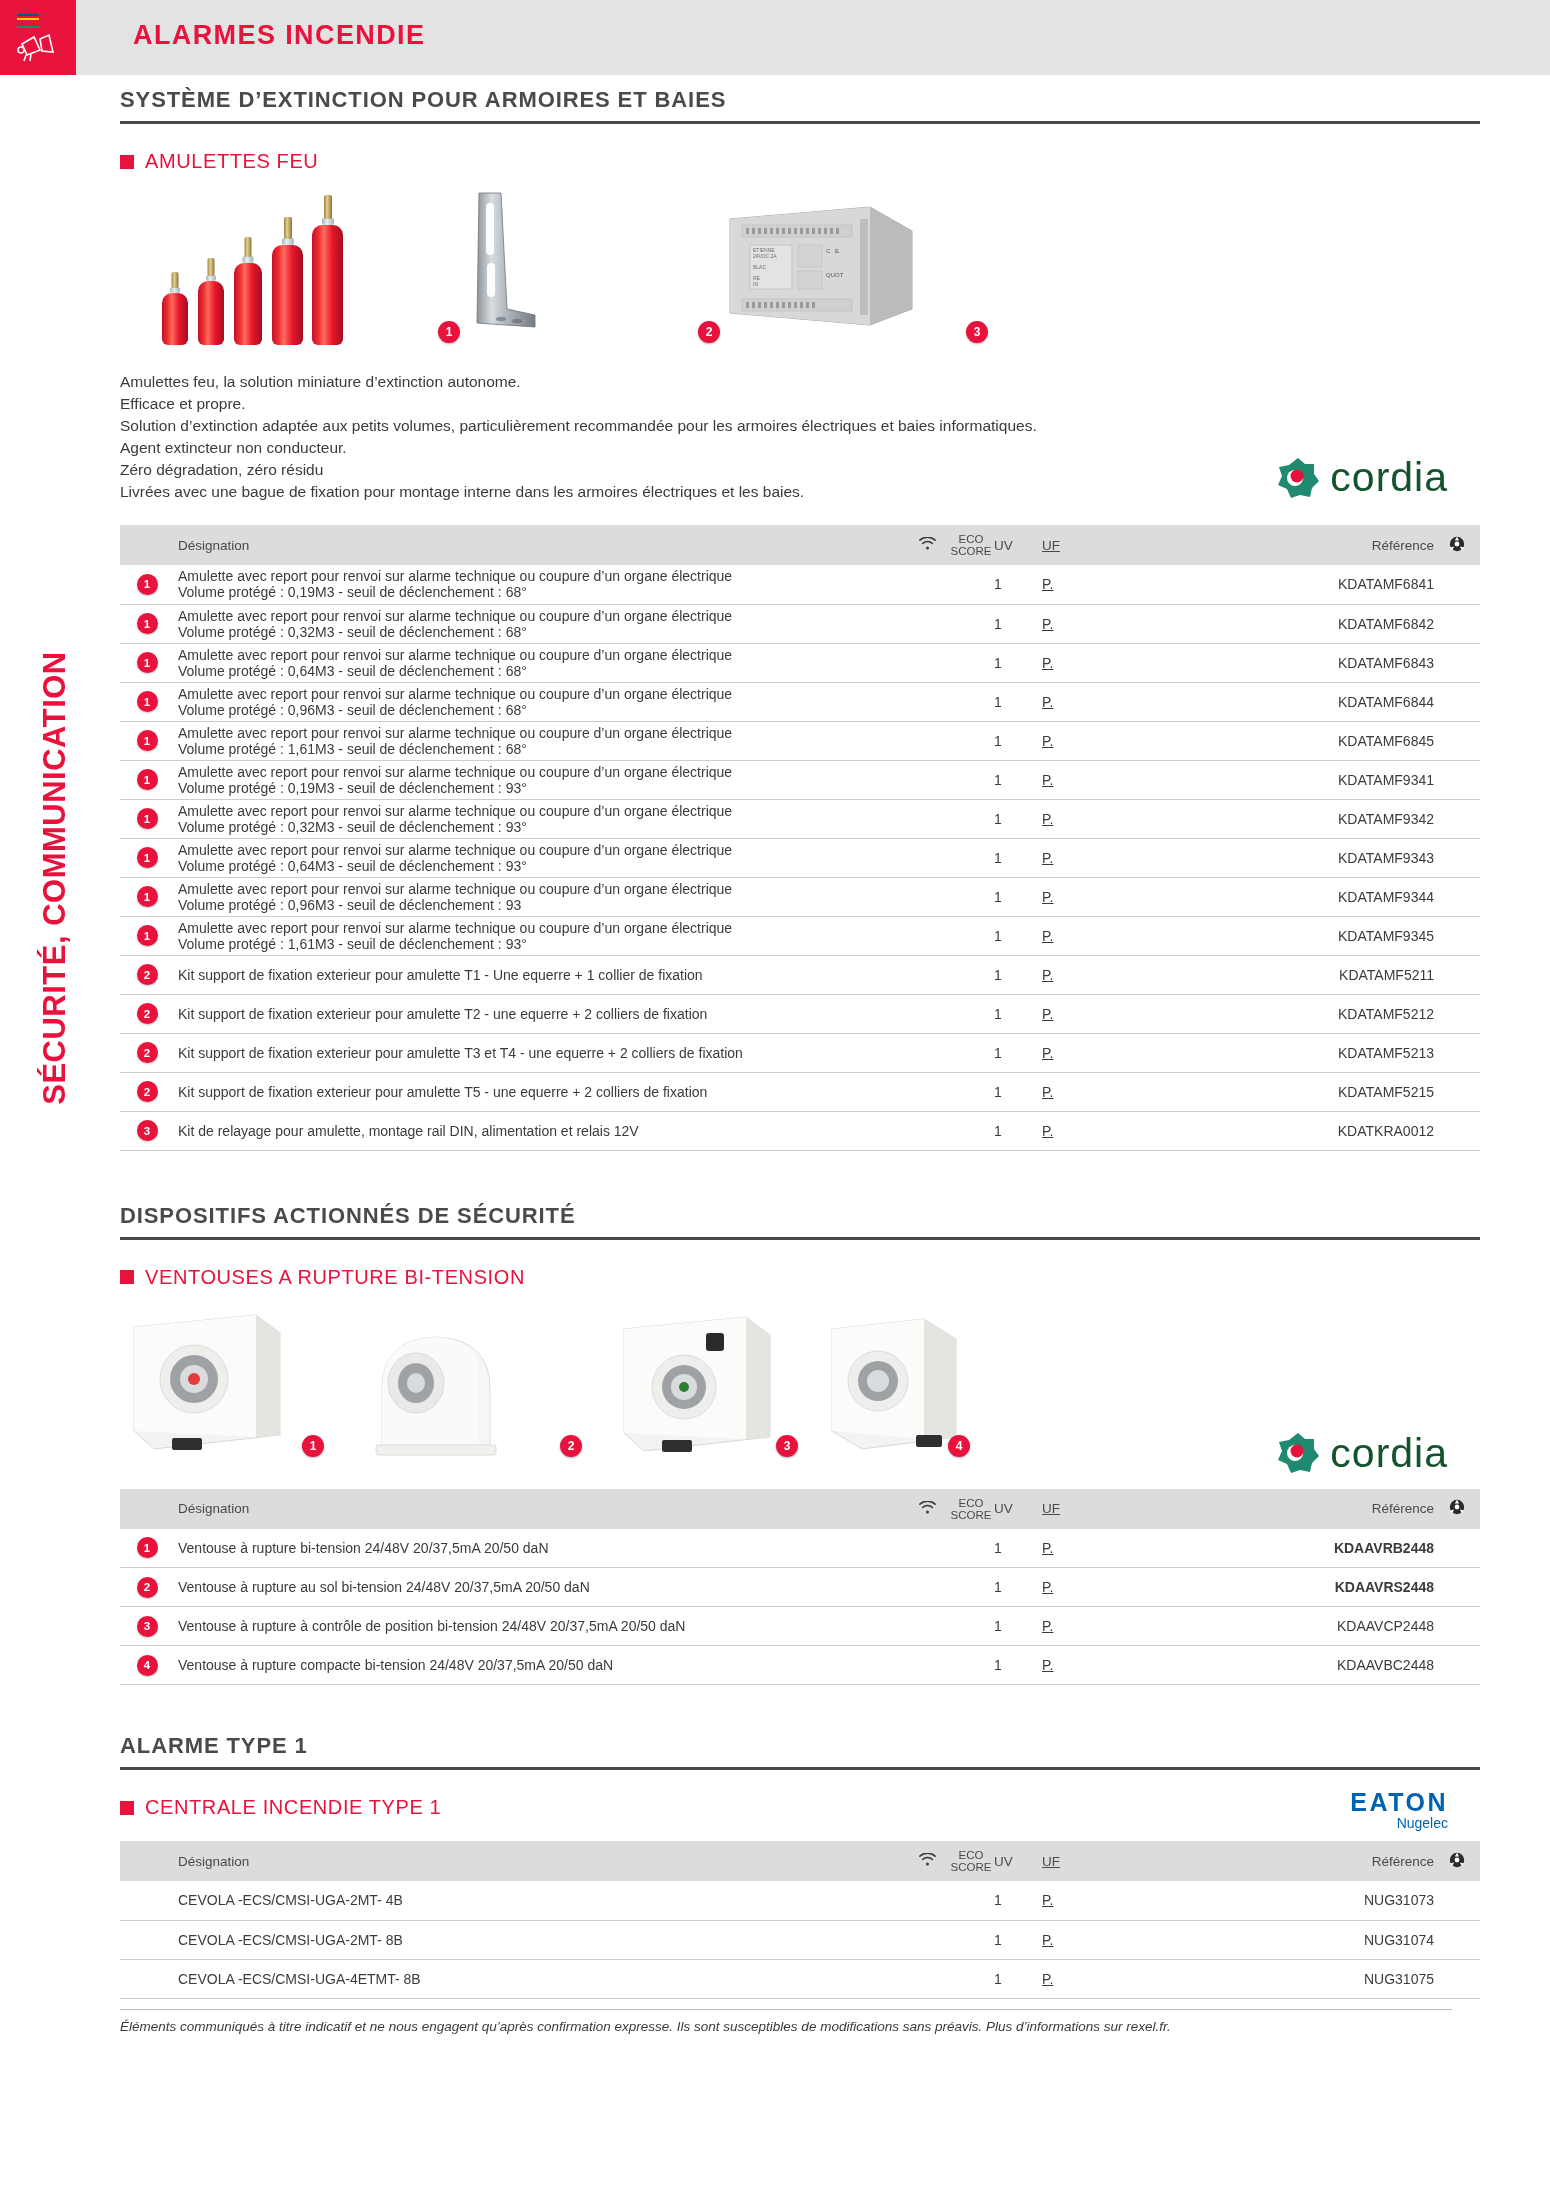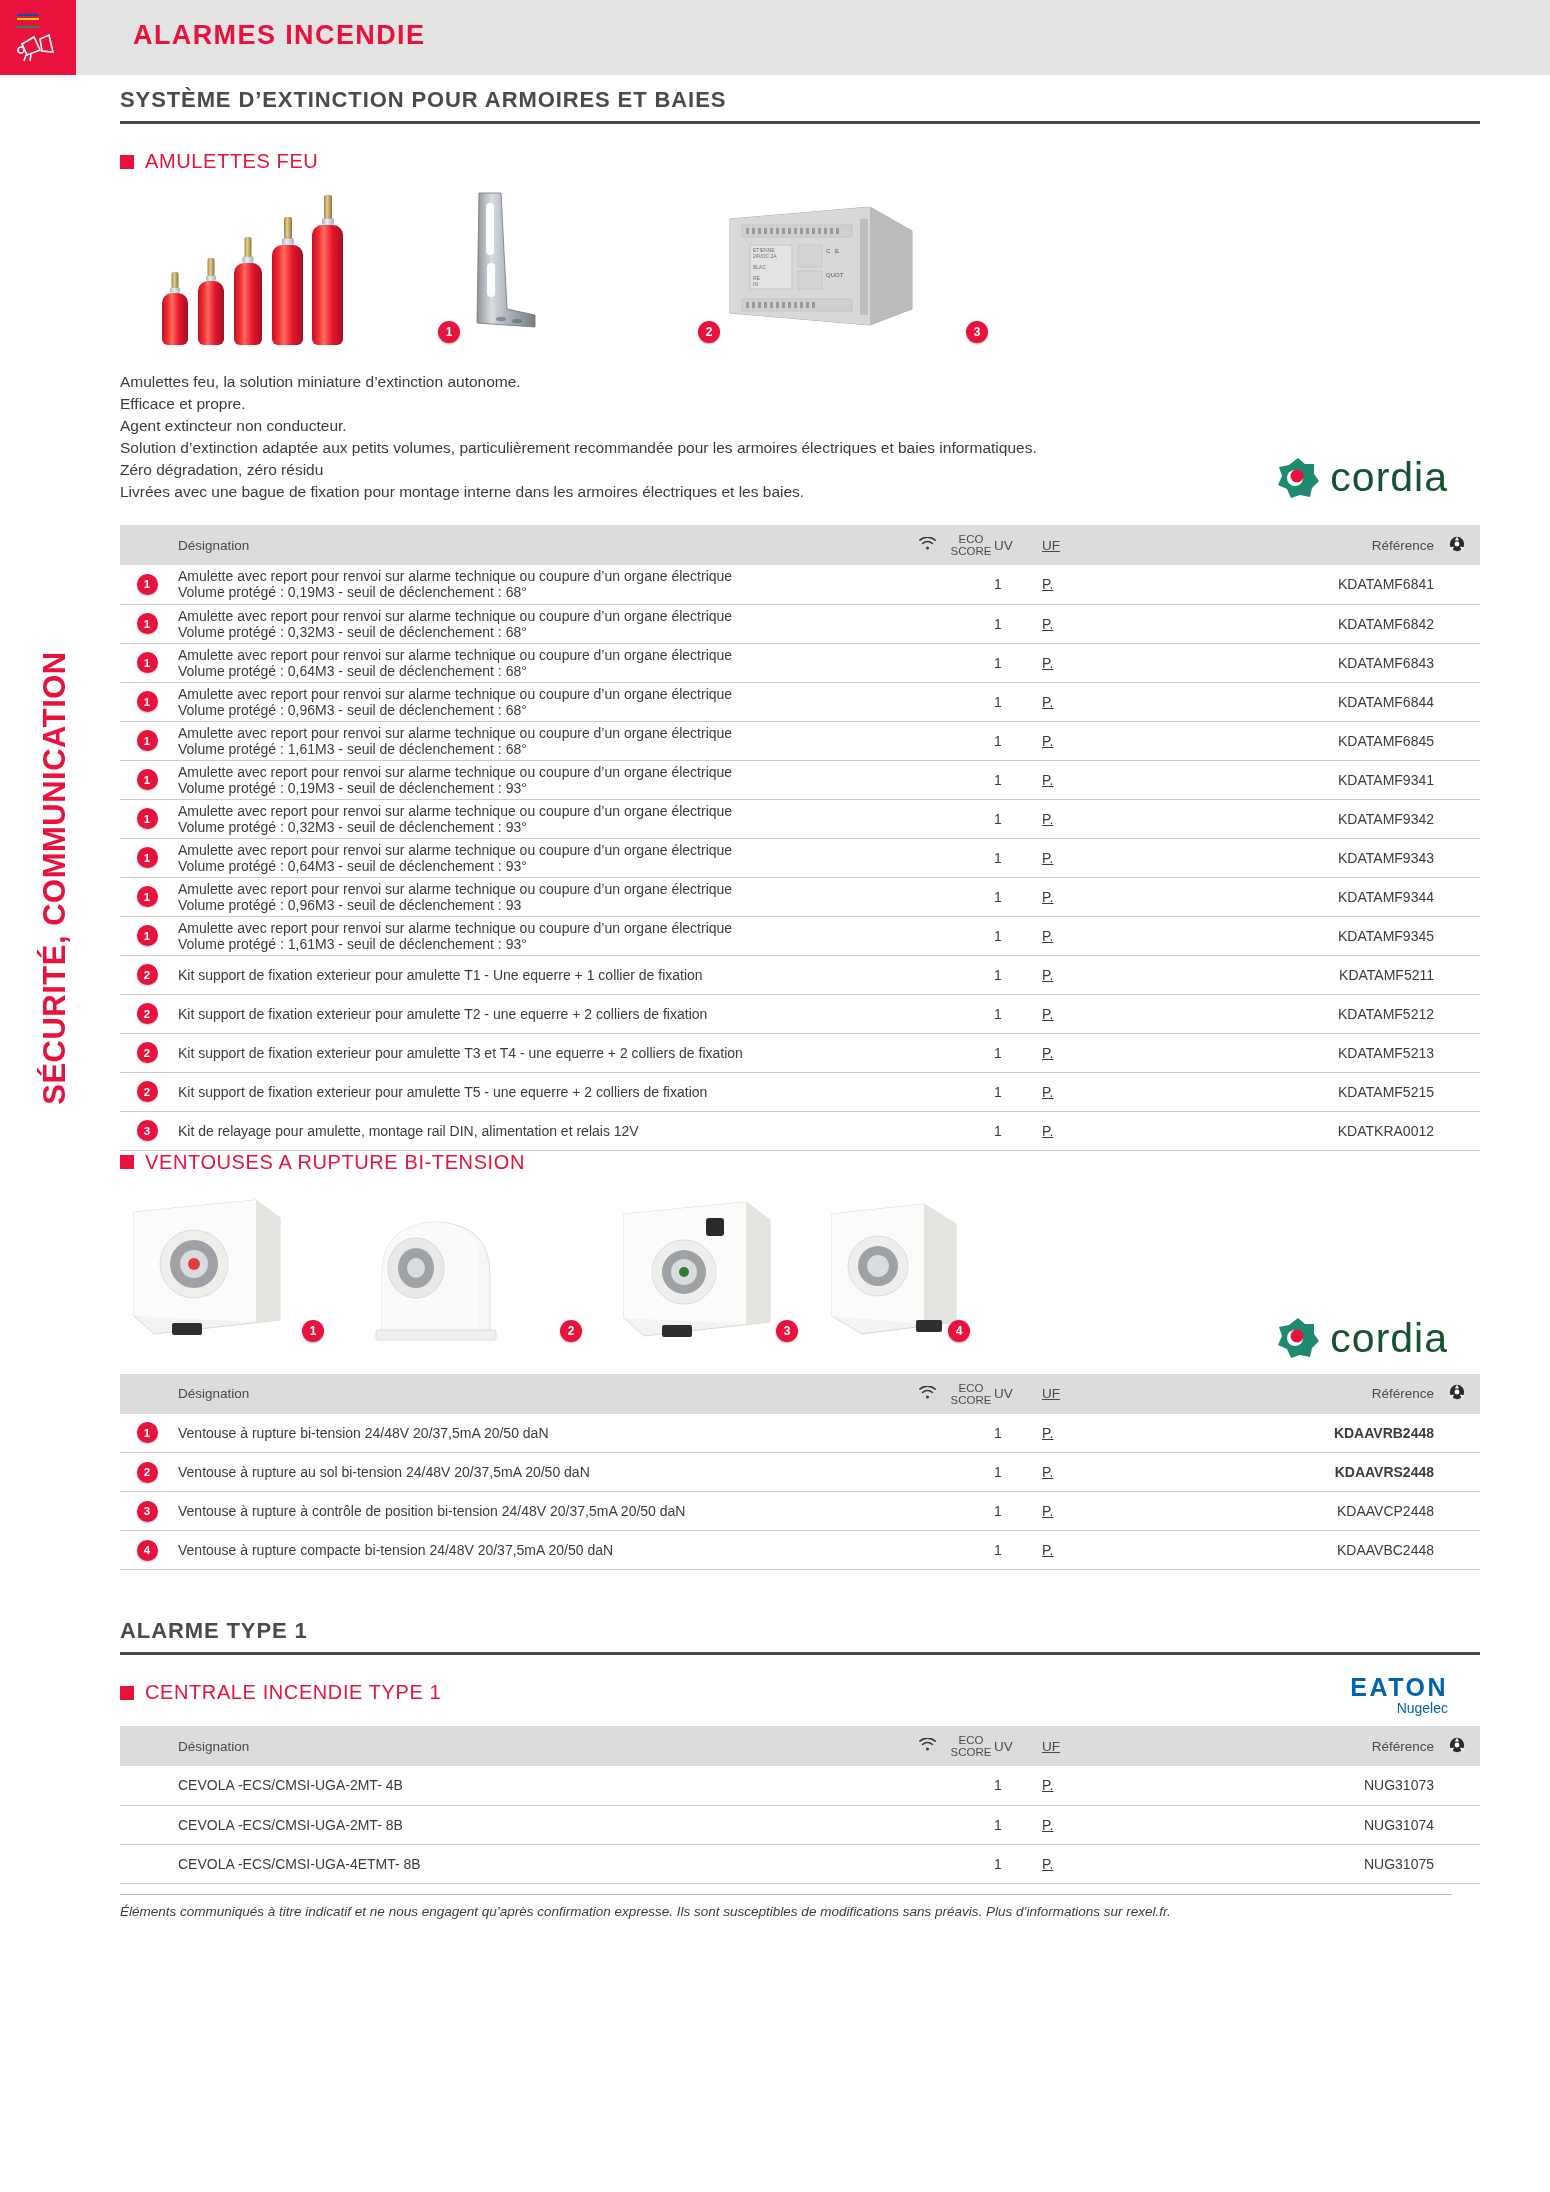--- a/index.html
+++ b/index.html
@@ -386,22 +386,22 @@
 
       <div class="bullet" style="left:318px; top:138px;">1</div>
       <div class="bullet" style="left:578px; top:138px;">2</div>
       <div class="bullet" style="left:846px; top:138px;">3</div>
     </div>
 
     <div style="display:flex; align-items:flex-end; justify-content:space-between; margin-top:4px;">
       <div class="desc">
         <div>Amulettes feu, la solution miniature d’extinction autonome.</div>
         <div>Efficace et propre.</div>
+        <div>Solution d’extinction adaptée aux petits volumes, particulièrement recommandée pour les armoires électriques et baies informatiques.</div>
         <div>Agent extincteur non conducteur.</div>
-        <div>Solution d’extinction adaptée aux petits volumes, particulièrement recommandée pour les armoires électriques et baies informatiques.</div>
         <div>Zéro dégradation, zéro résidu</div>
         <div>Livrées avec une bague de fixation pour montage interne dans les armoires électriques et les baies.</div>
       </div>
       <div class="cordia" style="margin-bottom:2px; margin-right:32px;">
         <svg width="46" height="46" viewBox="0 0 46 46">
           <path d="M23 3 L30 9 L39 9 L39 19 L44 26 L37 33 L35 42 L25 40 L16 43 L12 34 L3 30 L7 21 L4 12 L14 10 Z" fill="#1f8a70"></path>
           <circle cx="20" cy="23" r="8" fill="#ffffff"></circle>
           <circle cx="22" cy="21" r="6.5" fill="#e8123c"></circle>
         </svg>
         <span class="word">cordia</span>
@@ -641,20 +641,21 @@
             <td class="c-eco"></td>
             <td class="c-uv">1</td>
             <td class="c-uf">P.</td>
             <td class="c-gap"></td>
             <td class="c-ref">KDATKRA0012</td>
             <td class="c-rec"></td>
           </tr>
         </tbody>
     </table>
 
+    <div class="sect-h" style="margin-top:52px;">DISPOSITIFS ACTIONNÉS DE SÉCURITÉ</div>
 
     <div class="sub-h">
       <span class="sq"></span>
       <span class="lbl">VENTOUSES A RUPTURE BI-TENSION</span>
     </div>
 
     <div class="imgstrip" style="height:182px;">
 
       <svg style="position:absolute;left:0px;top:6px;" width="168" height="152" viewBox="0 0 168 152">
         <polygon points="14,22 136,10 160,28 160,130 34,144 14,126" fill="#f3f3f1" stroke="#d8d8d5" stroke-width="1"></polygon>

